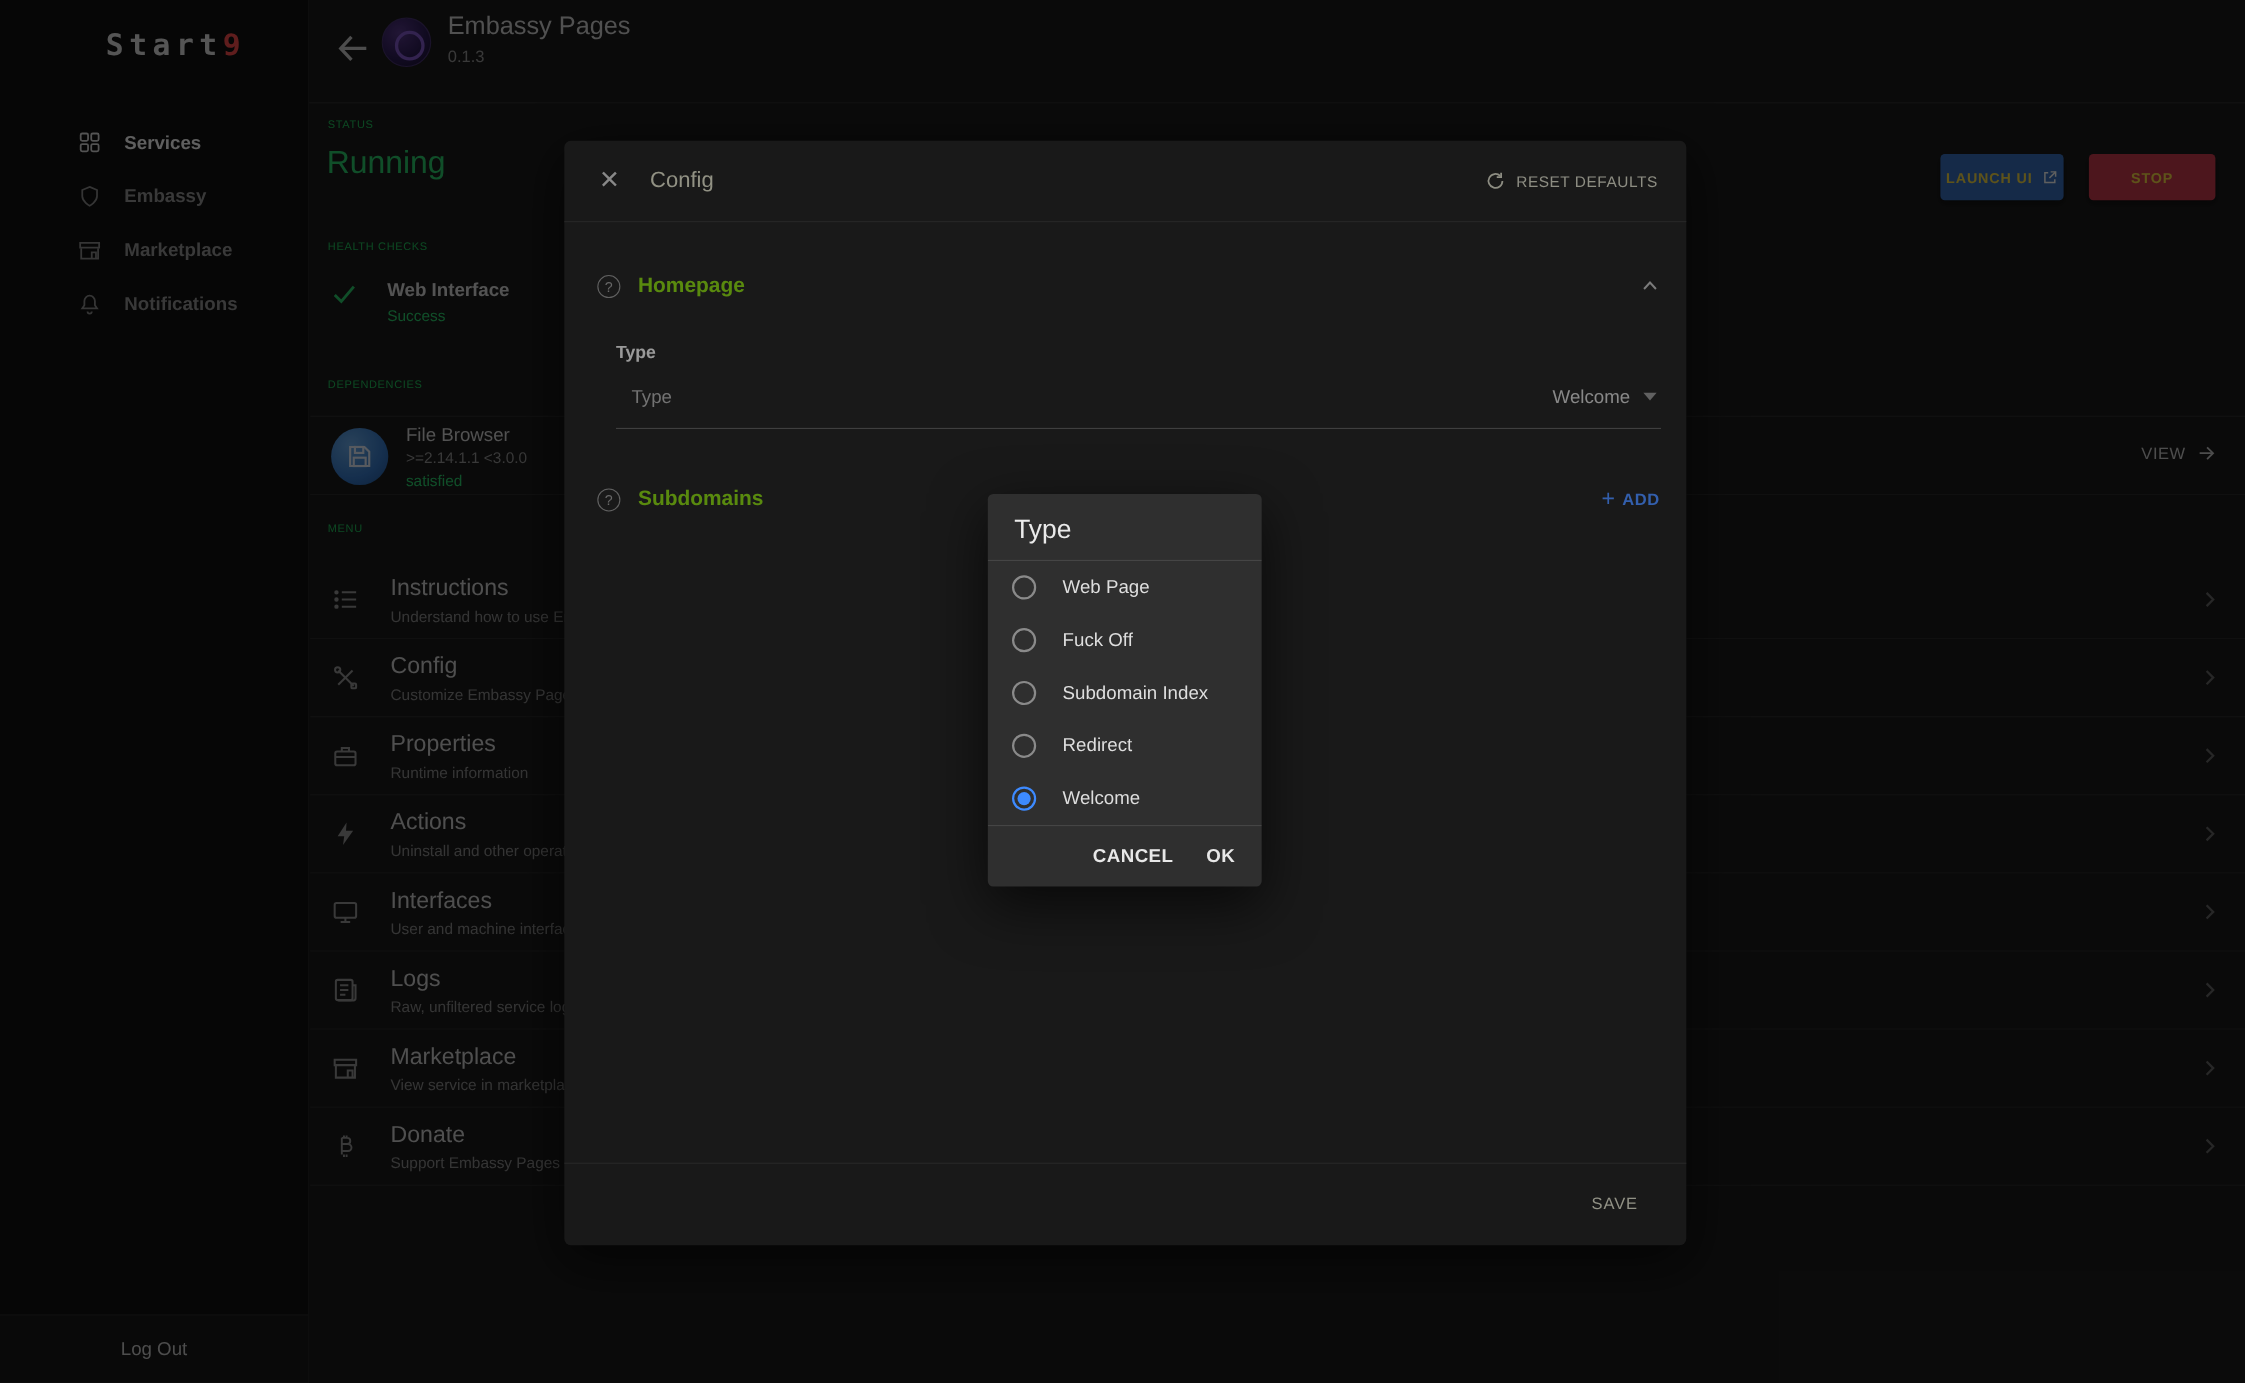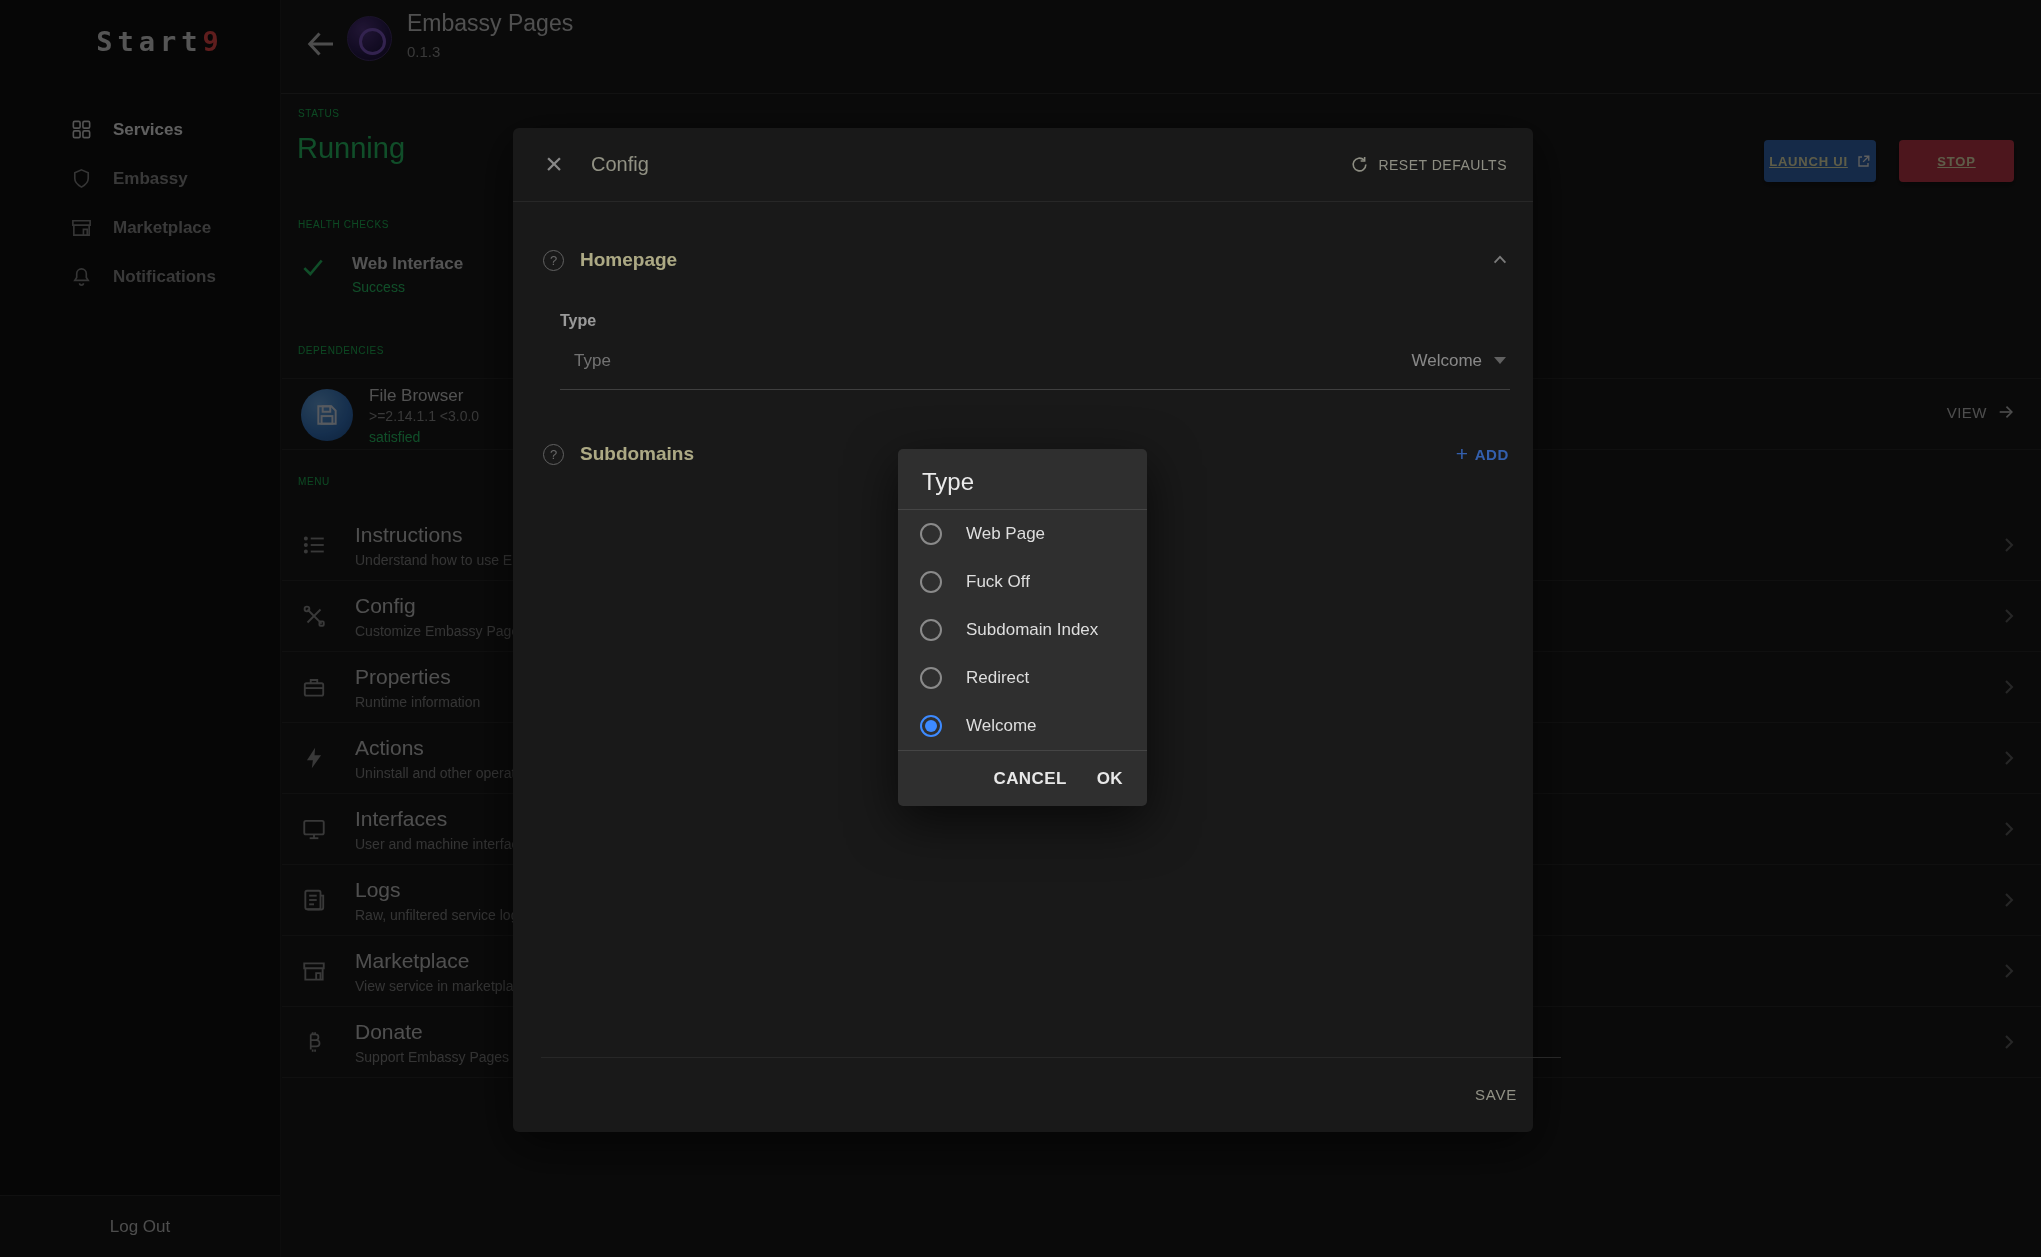--- a/index.html
+++ b/index.html
@@ -21,21 +21,21 @@
   
   .main { position:absolute; left:281px; top:0; width:1760px; height:100%; }
   .page-header { position:absolute; left:0; top:0; width:100%; height:94px; border-bottom:1px solid #333; }
   .back-btn { position:absolute; left:22px; top:26px; width:36px; height:36px; color:#d0d0d0; }
   .app-icon { position:absolute; left:66px; top:16px; width:45px; height:45px; border-radius:50%;
     background:radial-gradient(circle at 35% 30%, #5b3b8f 0%, #31205c 55%, #1c1133 100%); border:1px solid #4a3575; }
   .app-icon::after { content:""; position:absolute; left:11px; top:11px; width:21px; height:21px; border-radius:50%; border:3px solid #8a5fd6; }
   .title-block { position:absolute; left:126px; top:10px; }
   .page-title { font-size:23px; color:#d8d8d8; }
   .page-version { margin-top:6px; font-size:15px; color:#9a9a9a; }
-  .btn { position:absolute; top:140px; height:42px; border-radius:4px; display:flex; align-items:center; justify-content:center; font-size:13px; font-weight:bold; letter-spacing:0.8px; color:#fef9c3; cursor:pointer; box-shadow:0 3px 6px rgba(0,0,0,0.35);text-decoration:underline; }
+  .btn { position:absolute; top:140px; height:42px; border-radius:4px; display:flex; align-items:center; justify-content:center; font-size:13px; font-weight:bold; letter-spacing:0.8px; color:#fde047; cursor:pointer; box-shadow:0 3px 6px rgba(0,0,0,0.35); }
   .btn-launch { left:1483px; width:112px; background:#3b74c4; gap:8px; }
   .btn-stop { left:1618px; width:115px; background:#cf3c4f; }
   .section-label { position:absolute; font-size:10px; letter-spacing:0.6px; color:#22c55e; font-weight:normal; }
   .running { position:absolute; left:16px; top:132px; font-size:29px; color:#2dd36f; }
   .check-icon { position:absolute; left:19px; top:254px; width:26px; height:26px; color:#2dd36f; }
   .hc-name { position:absolute; left:71px; top:254px; font-size:17px; color:#e0e0e0; font-weight:bold; }
   .hc-result { position:absolute; left:71px; top:279px; font-size:14px; color:#2dd36f; }
   .dep-row { position:absolute; left:1px; top:378px; width:1759px; height:72px; border-top:1px solid #2e2e2e; border-bottom:1px solid #2e2e2e; }
   .dep-avatar { position:absolute; left:19px; top:10px; width:52px; height:52px; border-radius:50%;
     background:radial-gradient(circle at 35% 30%, #6fb1f0 0%, #3a7fd0 60%, #245a9e 100%); display:flex; align-items:center; justify-content:center; }
@@ -55,31 +55,31 @@
   .backdrop2 { background:rgba(0,0,0,0.32); z-index:30; }
   
   .config-modal { position:absolute; left:513px; top:128px; width:1020px; height:1004px; background:#262626; border-radius:6px; z-index:20; box-shadow:0 14px 48px rgba(0,0,0,0.6); }
   .cm-header { position:absolute; left:0; top:0; width:100%; height:74px; border-bottom:1px solid #3a3a3a; display:flex; align-items:center; padding:0 26px; }
   .cm-close { width:30px; height:30px; color:#c9c9c9; font-size:30px; line-height:28px; text-align:center; cursor:pointer; }
   .cm-title { margin-left:22px; font-size:20px; color:#d6d6c2; }
   .cm-reset { margin-left:auto; display:flex; align-items:center; gap:9px; font-size:14px; letter-spacing:0.5px; color:#d0d0c0; cursor:pointer; }
   .ricon { width:19px; height:19px; color:#d0d0c0; }
   .sec-row { position:absolute; left:30px; right:24px; height:52px; display:flex; align-items:center; }
   .help-icon { width:21px; height:21px; border:1.5px solid #8f8f8f; border-radius:50%; color:#9a9a9a; font-size:13px; display:flex; align-items:center; justify-content:center; flex:none; }
-  .sec-title { margin-left:16px; font-size:19px; font-weight:bold; color:#fef9c3; }
+  .sec-title { margin-left:16px; font-size:19px; font-weight:bold; color:#84cc16; }
   .sec-right { margin-left:auto; display:flex; align-items:center; }
   .chev { width:18px; height:18px; color:#b5b5b5; }
   .group-label { position:absolute; left:47px; top:184px; font-size:16px; font-weight:bold; color:#e3e3e3; }
   .field-row { position:absolute; left:47px; right:23px; top:204px; height:58px; border-bottom:1px solid #5e5e5e; display:flex; align-items:center; padding:0 4px 0 14px; cursor:pointer; }
   .field-label { font-size:17px; color:#a8a8a8; }
   .field-value { margin-left:auto; display:flex; align-items:center; gap:12px; font-size:17px; color:#c9c9c9; }
   .caret-down { width:0; height:0; border-left:6px solid transparent; border-right:6px solid transparent; border-top:7px solid #8f8f8f; }
   .add-btn { display:flex; align-items:center; gap:6px; font-size:15px; font-weight:bold; letter-spacing:0.6px; color:#4c8dff; cursor:pointer; }
   .add-plus { font-size:21px; font-weight:normal; line-height:16px; }
-  .cm-footer { position:absolute; left:0; bottom:0; width:100%; height:75px; border-top:1px solid #3a3a3a;margin-left:28px; }
+  .cm-footer { position:absolute; left:0; bottom:0; width:100%; height:75px; border-top:1px solid #3a3a3a; }
   .save-btn { position:absolute; right:26px; top:16px; height:40px; padding:0 18px; display:flex; align-items:center; font-size:15px; letter-spacing:0.8px; color:#d6d6c4; cursor:pointer; border-radius:4px; }
   
   .type-dialog { position:absolute; left:898px; top:449px; width:249px; z-index:40; background:#2f2f2f; border-radius:5px; box-shadow:0 16px 50px rgba(0,0,0,0.65); overflow:hidden; }
   .td-header { padding:19px 24px 13px 24px; border-bottom:1px solid #454545; }
   .td-title { font-size:24px; font-weight:500; color:#eaeaea; }
   .td-option { height:48px; display:flex; align-items:center; padding-left:22px; cursor:pointer; }
   .radio { width:22px; height:22px; border:2px solid #8a8a8a; border-radius:50%; flex:none; position:relative; }
   .td-option.selected .radio { border-color:#3d8aff; }
   .td-option.selected .radio::after { content:""; position:absolute; left:3px; top:3px; width:12px; height:12px; border-radius:50%; background:#3d8aff; }
   .td-option-label { margin-left:24px; font-size:17px; color:#dedede; }

